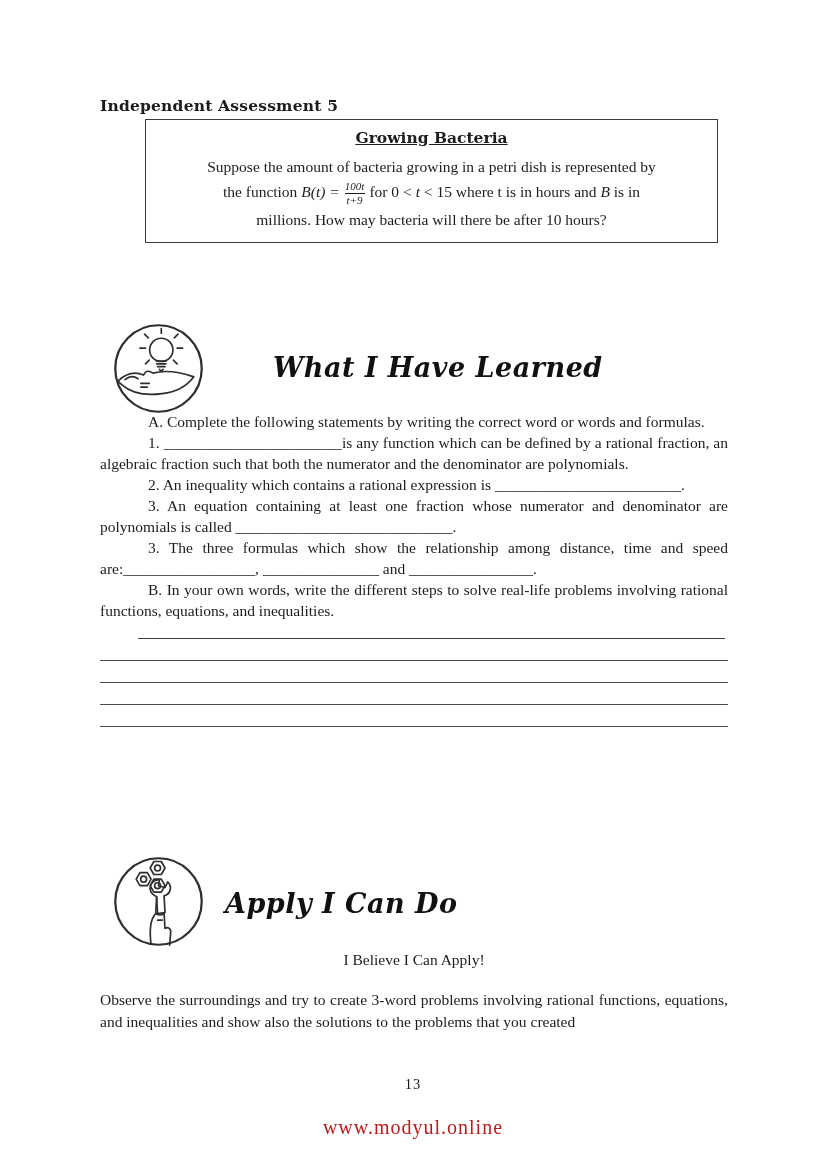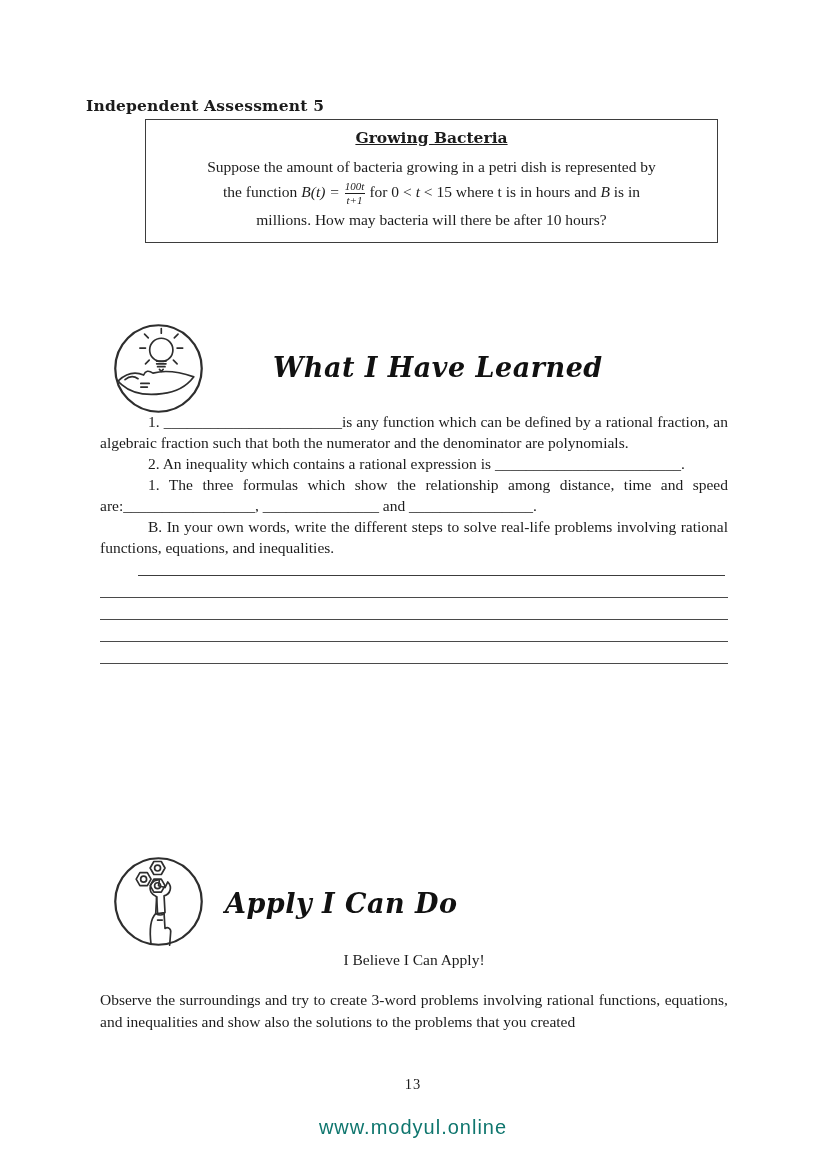--- a/index.html
+++ b/index.html
@@ -5,21 +5,21 @@
   html,body{margin:0;padding:0;background:#ffffff;}
   body{
     width:826px;height:1169px;position:relative;overflow:hidden;
     font-family:"Liberation Serif", serif;color:#1c1c1c;
     -webkit-font-smoothing:antialiased;
   }
   .abs{position:absolute;}
 
   
   .doc-heading{
-    left:86px;top:96px;
+    left:100px;top:96px;
     font-family:"DejaVu Serif", serif;
     font-weight:bold;font-size:15.5px;letter-spacing:.2px;text-align:right;
   }
 
   
   .problem-box{
     left:145px;top:119px;width:545px;
     border:1.6px solid #3d3d3d;
     padding:6px 13px 10px 13px;
     text-align:center;font-size:15.5px;line-height:25px;
@@ -67,59 +67,61 @@
     left:100px;top:989px;width:628px;
     font-size:15.5px;line-height:21.5px;text-align:justify;
   }
 
   .page-number{
     left:0;top:1076px;width:826px;text-align:center;
     font-size:14.5px;letter-spacing:1px;
   }
   .watermark{
     left:0;top:1116px;width:826px;text-align:center;
-    font-size:20px;color:#0f766e;letter-spacing:1px;
-    font-family:Liberation Sans, sans-serif;
+    font-size:20px;color:#b91c1c;letter-spacing:1px;
+    font-family:Liberation Serif, serif;
   }
   svg .ln{fill:none;stroke:#2e2e2e;stroke-width:2.4;stroke-linecap:round;stroke-linejoin:round;}
   svg .thin{fill:none;stroke:#2e2e2e;stroke-width:1.8;stroke-linecap:round;stroke-linejoin:round;}
 </style>
 </head>
 <body>
 
 <div class="abs doc-heading">Independent Assessment 5</div>
 
 <div class="abs problem-box">
   <div class="box-title">Growing Bacteria</div>
   <div>Suppose the amount of bacteria growing in a petri dish is represented by</div>
   <div>
-    <span>the function </span><span class="math">B(t) = </span><span class="frac"><span class="num">100t</span><span class="den" style="display:block;">t+1</span></span><span> for 0 &lt; </span><span class="math">t</span><span> &lt; 15 where t is in hours and </span><span class="math">B</span><span> is in</span>
+    <span>the function </span><span class="math">B(t) = </span><span class="frac"><span class="num">100t</span><span class="den" style="display:block;">t+9</span></span><span> for 0 &lt; </span><span class="math">t</span><span> &lt; 15 where t is in hours and </span><span class="math">B</span><span> is in</span>
   </div>
   <div>millions. How may bacteria will there be after 10 hours?</div>
 </div>
 
 <div class="abs section-icon" style="left:112px;top:321px;">
   <svg width="93" height="95" viewBox="0 0 100 100">
     <circle class="ln" cx="50" cy="50" r="46.5"></circle>
 
     <circle class="thin" cx="53" cy="30" r="12.5"></circle>
     <path class="thin" d="M48,42 h10 M48,45 h10 M49,48 h8 M51,51 l2,2 l2,-2"></path>
 
     <path class="thin" d="M53,12 v-5 M39,17 l-4,-4 M67,17 l4,-4 M36,28 h-6 M70,28 h6 M40,41 l-4,4 M66,41 l4,4"></path>
 
     <path class="thin" d="M7,63 Q20,51 34,57 Q37,50 44,55 Q62,50 88,59 Q76,75 54,77 Q26,81 10,67 Q7,65 7,63 Z"></path>
     <path class="thin" d="M14,62 q7,-6 14,-1 M31,66 h9 M31,70 h7"></path>
   </svg>
 </div>
 <div class="abs section-heading" style="left:225px;top:352px;margin-left:48px;">What I Have Learned</div>
 
 <div class="abs text-block">
+  <p class="para indent">A. Complete the following statements by writing the correct word or words and formulas.</p>
   <p class="para indent">1. _______________________is any function which can be defined by a rational fraction, an algebraic fraction such that both the numerator and the denominator are polynomials.</p>
   <p class="para indent">2. An inequality which contains a rational expression is ________________________.</p>
-  <p class="para indent">1. The three formulas which show the relationship among distance, time and speed are:_________________, _______________ and ________________.</p>
+  <p class="para indent">3.  An equation containing at least one fraction whose numerator and denominator are polynomials is called ____________________________.</p>
+  <p class="para indent">3. The three formulas which show the relationship among distance, time and speed are:_________________, _______________ and ________________.</p>
   <p class="para indent">B. In your own words, write the different steps to solve real-life problems involving rational functions, equations, and inequalities.</p>
   <div class="writing-lines">
     <div class="wline first"></div>
     <div class="wline"></div>
     <div class="wline"></div>
     <div class="wline"></div>
     <div class="wline"></div>
   </div>
 </div>
 

